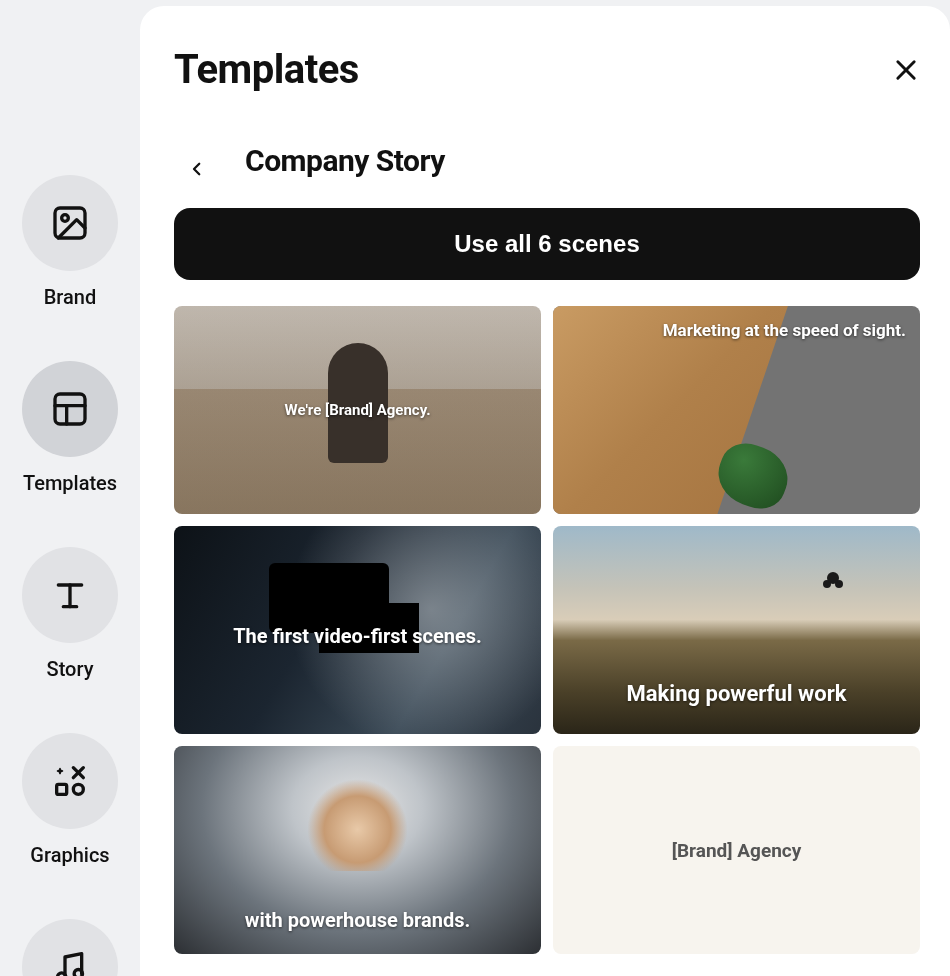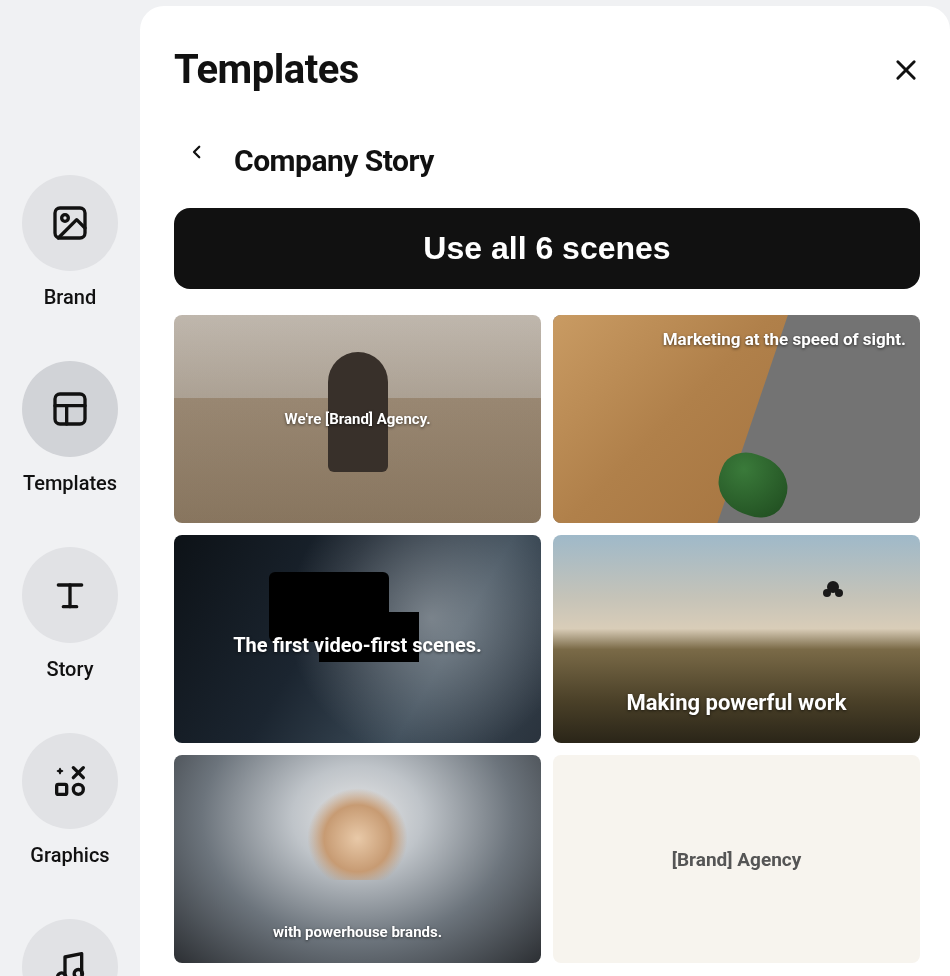--- a/index.html
+++ b/index.html
@@ -86,22 +86,22 @@
   }
   .close-btn svg {
     width: 28px;
     height: 28px;
     stroke: #111;
     stroke-width: 2.5;
   }
 
   .sub-header {
     display: flex;
-    align-items: flex-start;
-    gap: 28px;
+    align-items: flex-end;
+    gap: 39px;
     margin-bottom: 30px;
     padding-left: 14px;
   }
   .back-btn {
     cursor: pointer;
     display:flex;
   }
   .back-btn svg {
     width: 18px;
     height: 18px;
@@ -118,21 +118,21 @@
     color: #111;
   }
 
   .use-all-btn {
     width: 100%;
     background: #111;
     color: #fff;
     border: none;
     border-radius: 16px;
     padding: 22px 0;
-    font-size: 32px;
+    font-size: 24px;
     font-weight: 700;
     cursor: pointer;
     margin-bottom: 26px;
   }
 
   .scenes-grid {
     display: grid;
     grid-template-columns: 1fr 1fr;
     gap: 12px;
   }
@@ -237,21 +237,21 @@
     background:
       radial-gradient(ellipse at 50% 30%, #e6e6e6 0%, #bfc4c9 25%, #6c747c 60%, #2c2f33 100%);
     align-items: flex-end;
   }
   .scene-5::before{
     content:"";
     position:absolute; left:35%; top:10%; width:30%; height:50%;
     background: radial-gradient(circle at 50% 60%, #e8c9a8 0%, #c79b73 40%, transparent 60%);
   }
   .scene-5 .scene-caption {
-    font-size: 15px;
+    font-size: 20px;
     left: 0; right: 0;
     bottom: 22px;
   }
 
   
   .scene-6 {
     background: #f7f4ee;
   }
   .scene-6 .scene-caption {
     color: #555;

